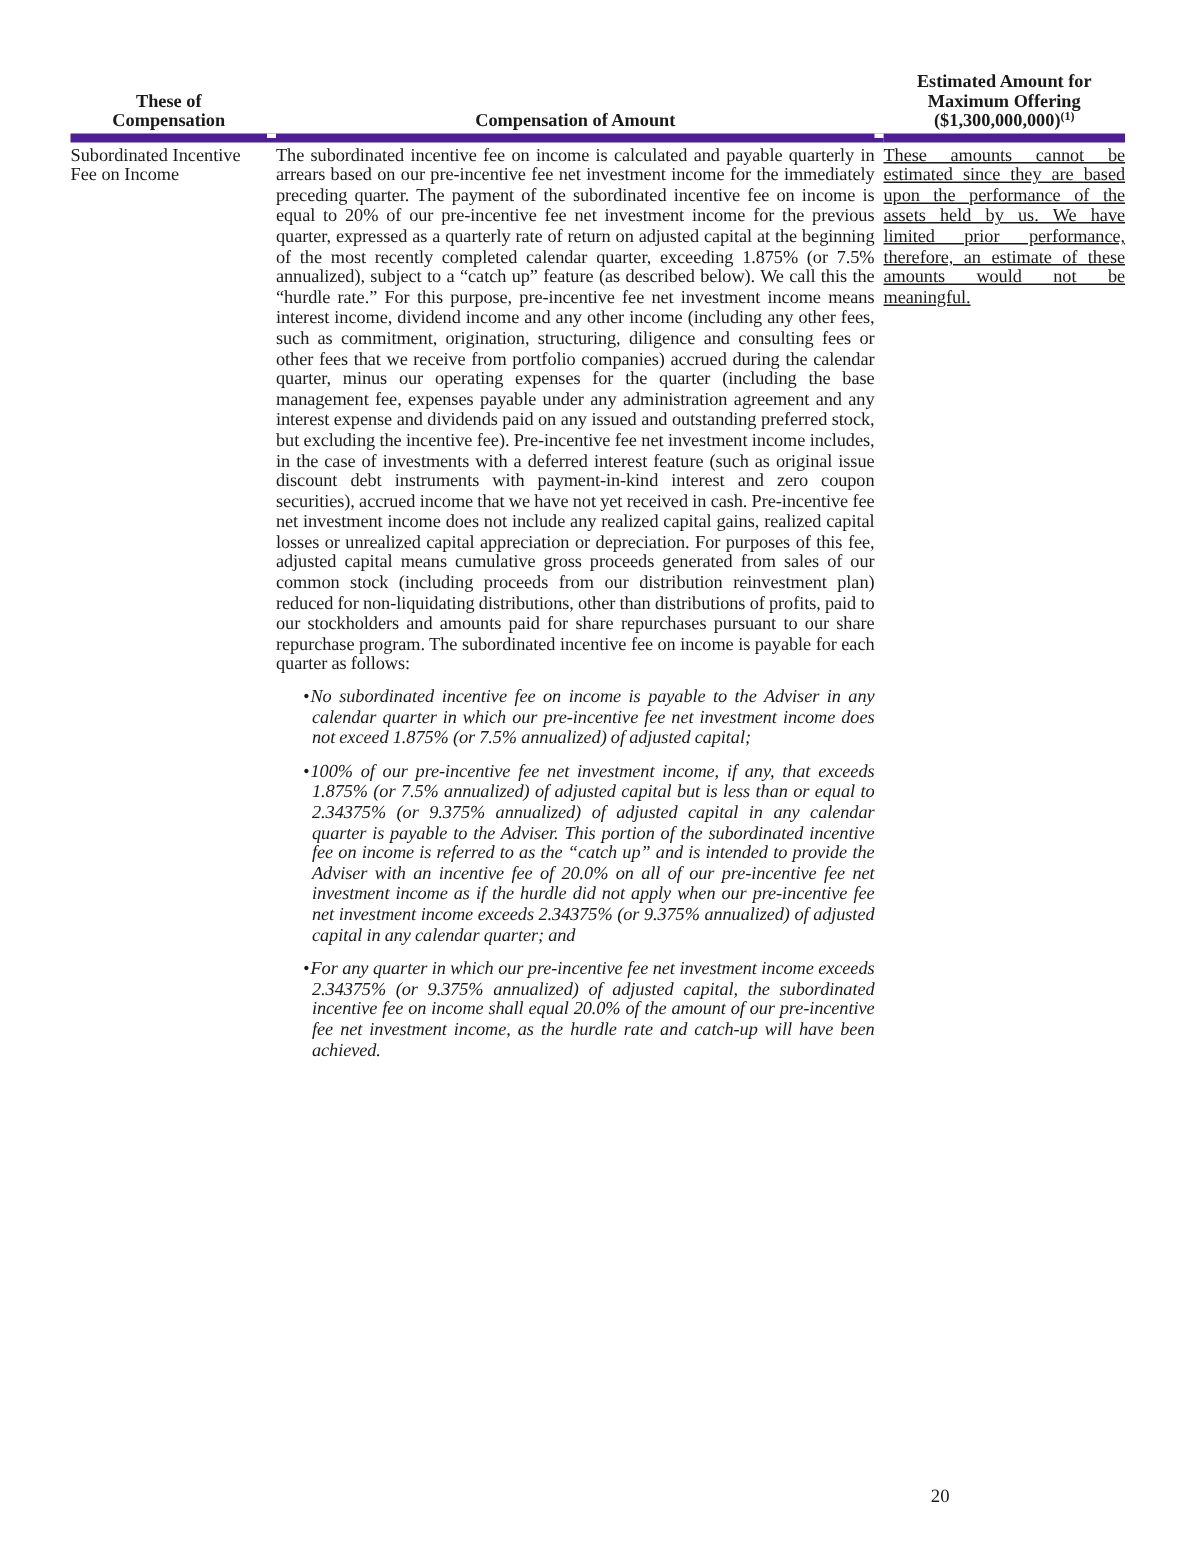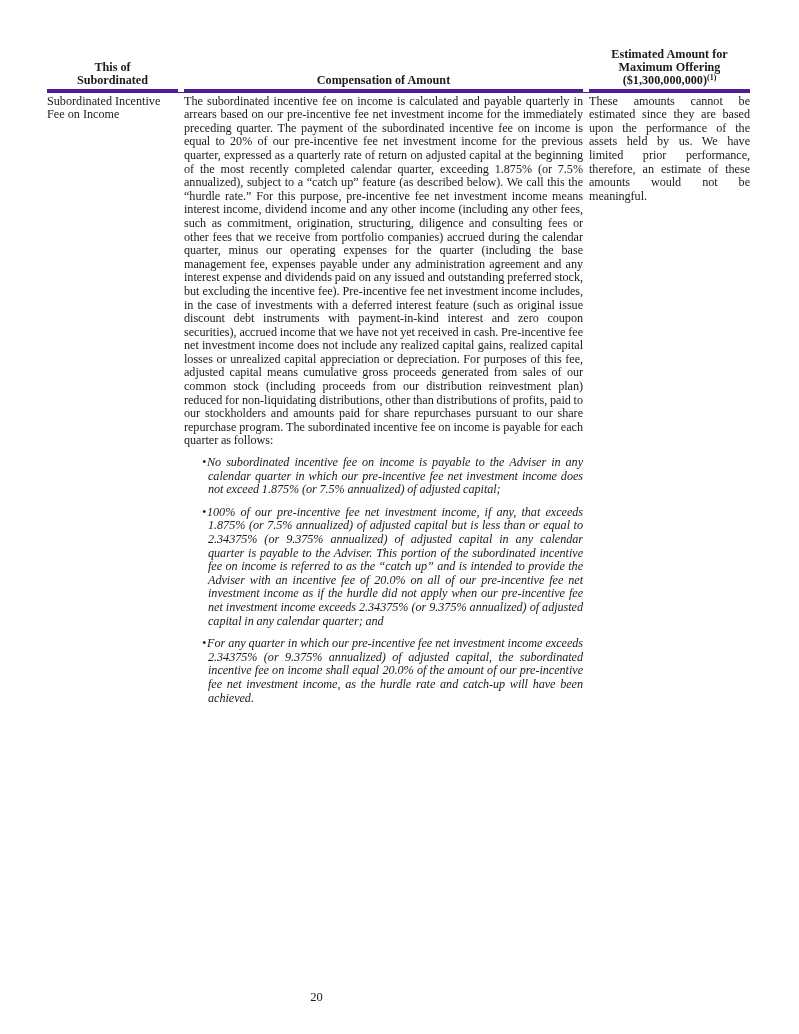--- a/index.html
+++ b/index.html
@@ -33,36 +33,36 @@
     .fee-table col.c1 { width: 137px; }
     .fee-table col.c2 { width: 405px; }
     .fee-table col.c3 { width: 161px; }
     .fee-table th {
       font-weight: bold;
       font-size: 12.2px;
       line-height: 13.2px;
       text-align: center;
       vertical-align: bottom;
       padding: 0 0 1px 0;
-      border-bottom: 4px solid #4c1d95;
+      border-bottom: 6px solid #4c1d95;
     }
     .fee-table th.h1 { padding-right: 6px; }
     .fee-table th.h2 { padding-right: 6px; }
     .fee-table th .inner {
       display: block;
     }
     .fee-table td {
       vertical-align: top;
       font-size: 12.2px;
       line-height: 13.6px;
       padding: 2px 0 0 0;
     }
     .fee-table td.c1cell { padding-right: 6px; }
     .fee-table td.c2cell { padding-right: 6px; padding-left: 0; }
-    .fee-table td.c3cell { padding-left: 0; }
+    .fee-table td.c3cell { padding-left: 0; text-decoration: underline; }
     .rule-gap {
       position: absolute;
       top: 0;
       width: 6px;
       background: #fff;
     }
     .just {
       text-align: justify;
       margin: 0;
       letter-spacing: -0.05px;
@@ -96,40 +96,40 @@
     sup {
       font-size: 8px;
       line-height: 0;
       vertical-align: 4px;
     }
     .page-number {
       position: absolute;
       left: 0;
       width: 633px;
       top: 990px;
-      text-align: center;
+      text-align: right;
       font-size: 12.5px;
     }
   </style>
 </head>
 <body>
 
 <div class="page">
 
   <table class="fee-table">
     <colgroup>
       <col class="c1">
         <col class="c2">
         <col class="c3">
     </colgroup>
     <thead>
       <tr>
         <th class="h1">
-          <span class="inner">This of</span>
-          <span class="inner">Subordinated</span>
+          <span class="inner">These of</span>
+          <span class="inner">Compensation</span>
         </th>
         <th class="h2">
           <span class="inner">Compensation of Amount</span>
         </th>
         <th class="h3">
           <span class="inner">Estimated Amount for</span>
           <span class="inner">Maximum Offering</span>
           <span class="inner"><span>($1,300,000,000)</span><sup>(1)</sup></span>
         </th>
       </tr>

